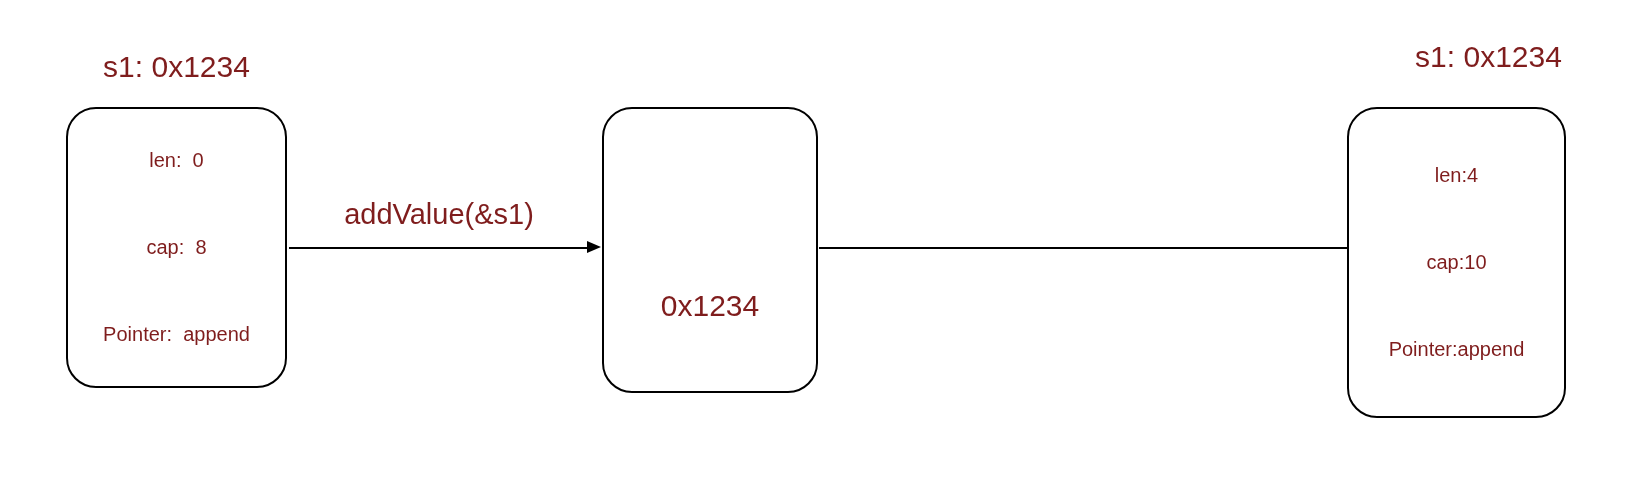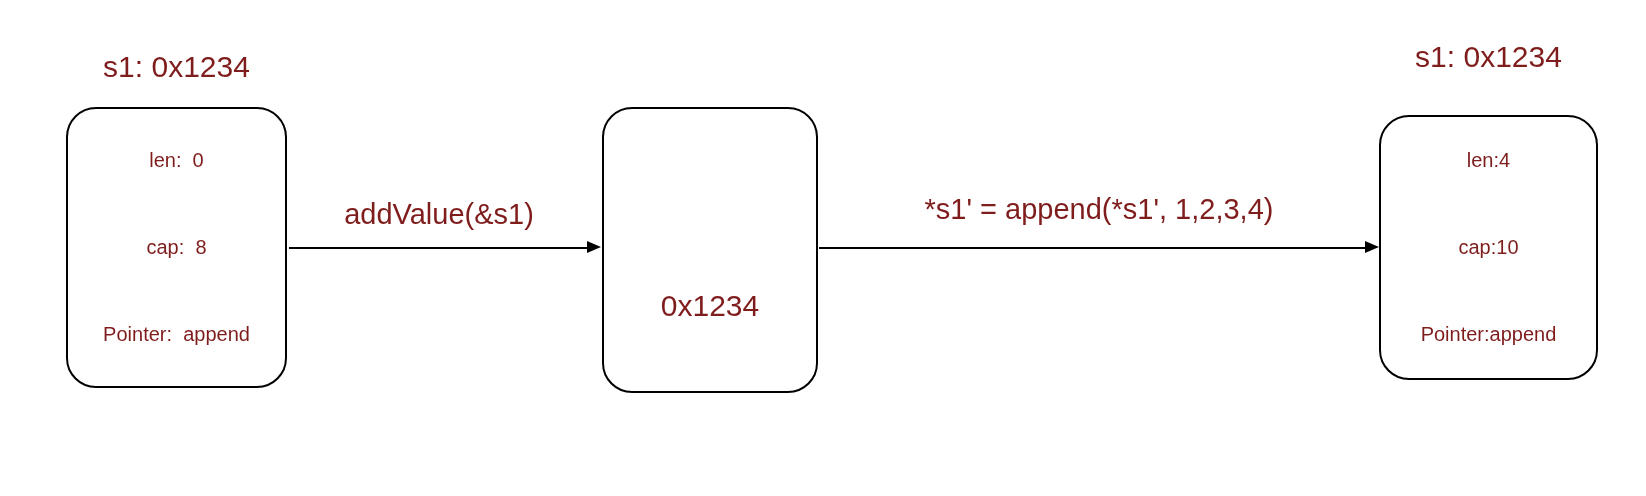--- a/index.html
+++ b/index.html
@@ -59,21 +59,21 @@
   .arrow-label {
     position: absolute;
     text-align: center;
     font-size: 29px;
     line-height: 34px;
     white-space: pre;
   }
   
   .n1 { left: 66px;  top: 107px; width: 221px; height: 281px; }
   .n2 { left: 602px; top: 107px; width: 216px; height: 286px; align-items: flex-end; }
-  .n3 { left: 1379px; top: 107px; width: 219px; height: 265px; margin-top: 8px; }
+  .n3 { left: 1347px; top: 107px; width: 219px; height: 311px; }
   .t1 { left: 66px;  top: 50px; width: 221px; }
   .t2 { left: 602px; top: 52px; width: 216px; }
   .t3 { left: 1379px; top: 40px; width: 219px; }
   .a1 { left: 289px; top: 247px; width: 299px; }
   .a2 { left: 819px; top: 247px; width: 547px; }
   .l1 { left: 289px; top: 197px; width: 300px; }
   .l2 { left: 824px; top: 192px; width: 550px; }
 </style>
 </head>
 <body>
@@ -96,21 +96,20 @@
 
   <div class="node n2">
     <div class="node-body body-large">
       <div>0x1234</div>
     </div>
   </div>
 
   <div class="arrow-line a2">
     <span class="arrow-head"></span>
   </div>
-  <div class="arrow-label l2">*s1' = append(*s1', 1,2,3,4)</div>
 
   <div class="node-title t3">s1: 0x1234</div>
   <div class="node n3">
     <div class="node-body body-small">
       <div>len:4</div>
       <div>cap:10</div>
       <div>Pointer:append</div>
     </div>
   </div>
 

